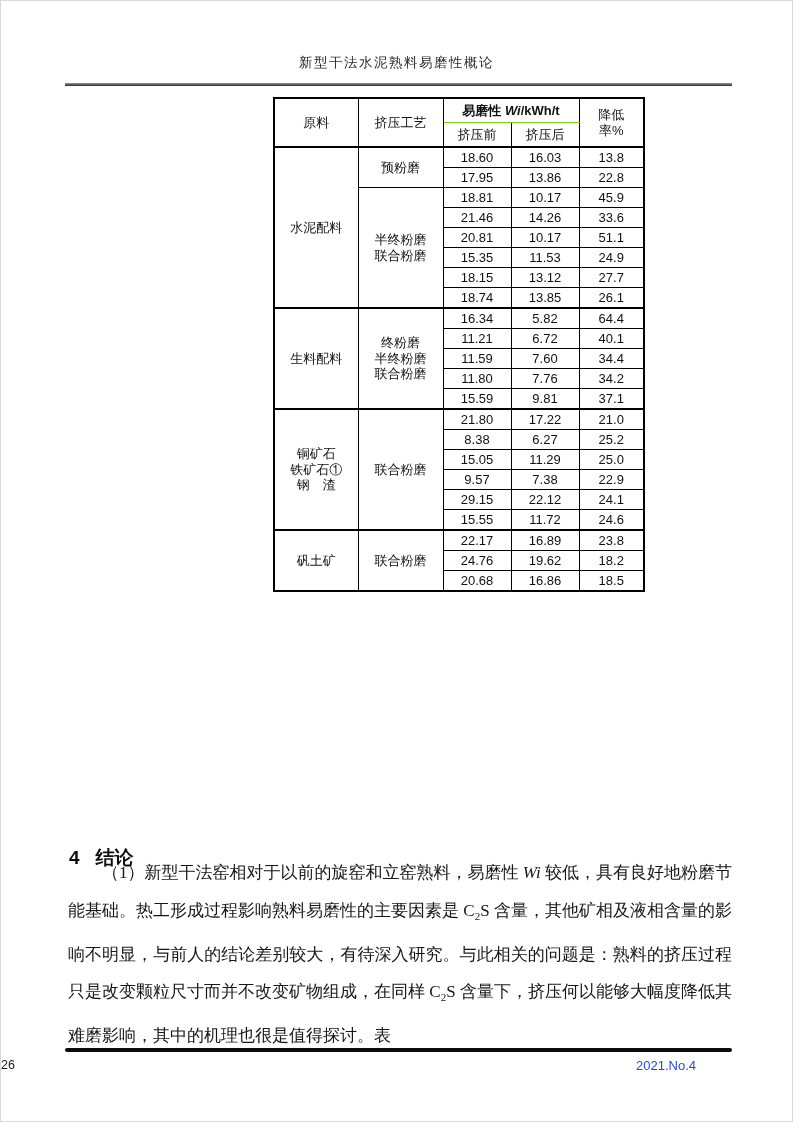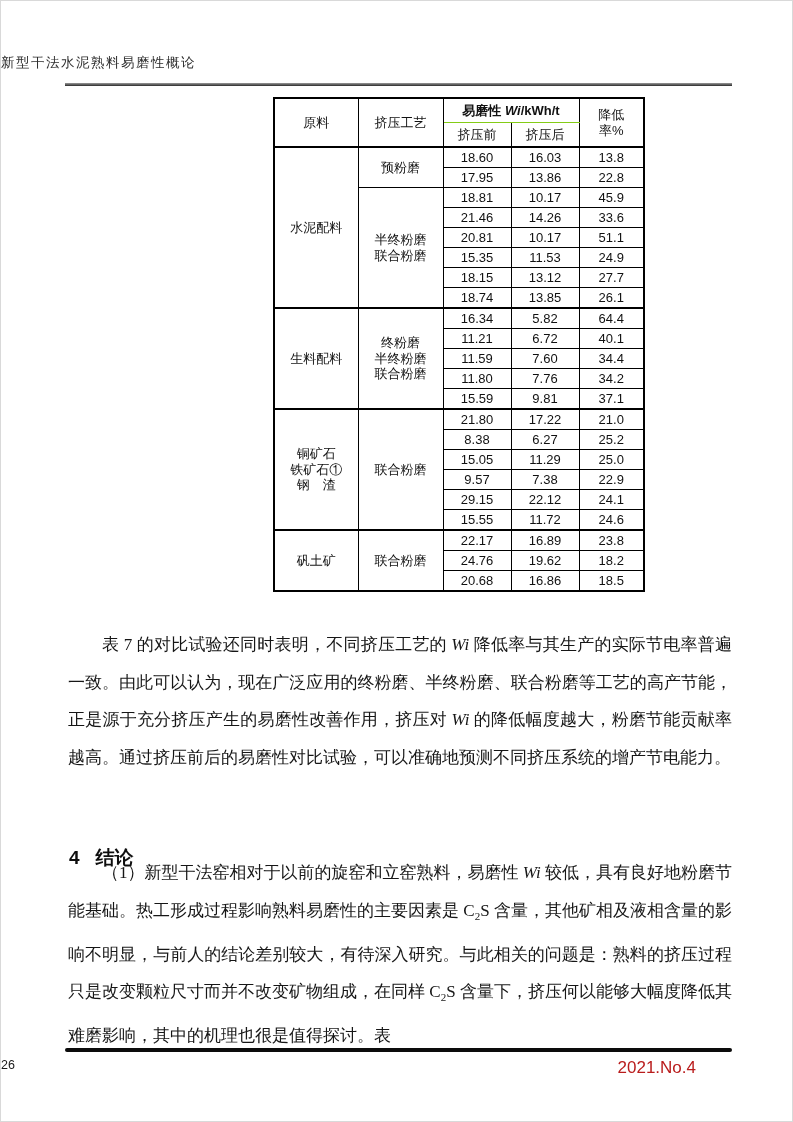--- a/index.html
+++ b/index.html
@@ -9,21 +9,21 @@
     background:#ffffff;
     border:1px solid #d9d9d9;
     box-sizing:border-box;
     font-family:"Liberation Serif", serif;
     color:#1c1c1c;
     overflow:hidden;
   }
   
   .doc-header-title{
     position:absolute;top:53px;left:0;width:100%;
-    text-align:left;font-size:13.5px;letter-spacing:1.5px;color:#2e2e2e;
+    text-align:center;font-size:13.5px;letter-spacing:1.5px;color:#2e2e2e;
   }
   .header-rule{
     position:absolute;top:82px;left:64px;width:667px;height:3px;
     background:linear-gradient(#9a9a9a,#2a2a2a);
   }
   
   .table-wrap{position:absolute;top:96px;left:237px;width:372px;}
   .table-title{
     text-align:center;font-size:14px;font-weight:bold;
     font-family:"Liberation Sans", sans-serif;
@@ -77,21 +77,21 @@
   .footer-rule{
     position:absolute;top:1047px;left:64px;width:667px;height:4px;
     background:#0c0c0c;border-radius:2px;
   }
   .footer-page{
     position:absolute;top:1057px;left:0;width:100%;
     font-size:12.5px;font-family:"Liberation Sans", sans-serif;color:#1a1a1a;
   }
   .footer-issue{
     position:absolute;top:1057px;right:96px;
-    font-size:17px;font-family:"Liberation Sans", sans-serif;color:#b91c1c;
+    font-size:13px;font-family:"Liberation Sans", sans-serif;color:#1d4ed8;
   }
 </style>
 </head>
 <body>
 
 <div class="page">
 
   <div class="doc-header-title">新型干法水泥熟料易磨性概论</div>
   <div class="header-rule"></div>
 
@@ -240,21 +240,20 @@
           <tr>
             <td>20.68</td>
             <td>16.86</td>
             <td>18.5</td>
           </tr>
         </tbody>
     </table>
   </div>
 
 
-  <p class="para para-1"><span>表 7 的对比试验还同时表明，不同挤压工艺的 </span><i>Wi</i><span> 降低率与其生产的实际节电率普遍一致。由此可以认为，现在广泛应用的终粉磨、半终粉磨、联合粉磨等工艺的高产节能，正是源于充分挤压产生的易磨性改善作用，挤压对 </span><i>Wi</i><span> 的降低幅度越大，粉磨节能贡献率越高。通过挤压前后的易磨性对比试验，可以准确地预测不同挤压系统的增产节电能力。</span></p>
 
   <div class="section-heading">
     <span class="num">4</span><span>结论</span>
   </div>
 
   <p class="para para-2"><span>（1）新型干法窑相对于以前的旋窑和立窑熟料，易磨性 </span><i>Wi</i><span> 较低，具有良好地粉磨节能基础。热工形成过程影响熟料易磨性的主要因素是 C</span><sub>2</sub><span>S 含量，其他矿相及液相含量的影响不明显，与前人的结论差别较大，有待深入研究。与此相关的问题是：熟料的挤压过程只是改变颗粒尺寸而并不改变矿物组成，在同样 C</span><sub>2</sub><span>S 含量下，挤压何以能够大幅度降低其难磨影响，其中的机理也很是值得探讨。表</span></p>
 
   <div class="footer-rule"></div>
   <div class="footer-page">26</div>
   <div class="footer-issue">2021.No.4</div>

